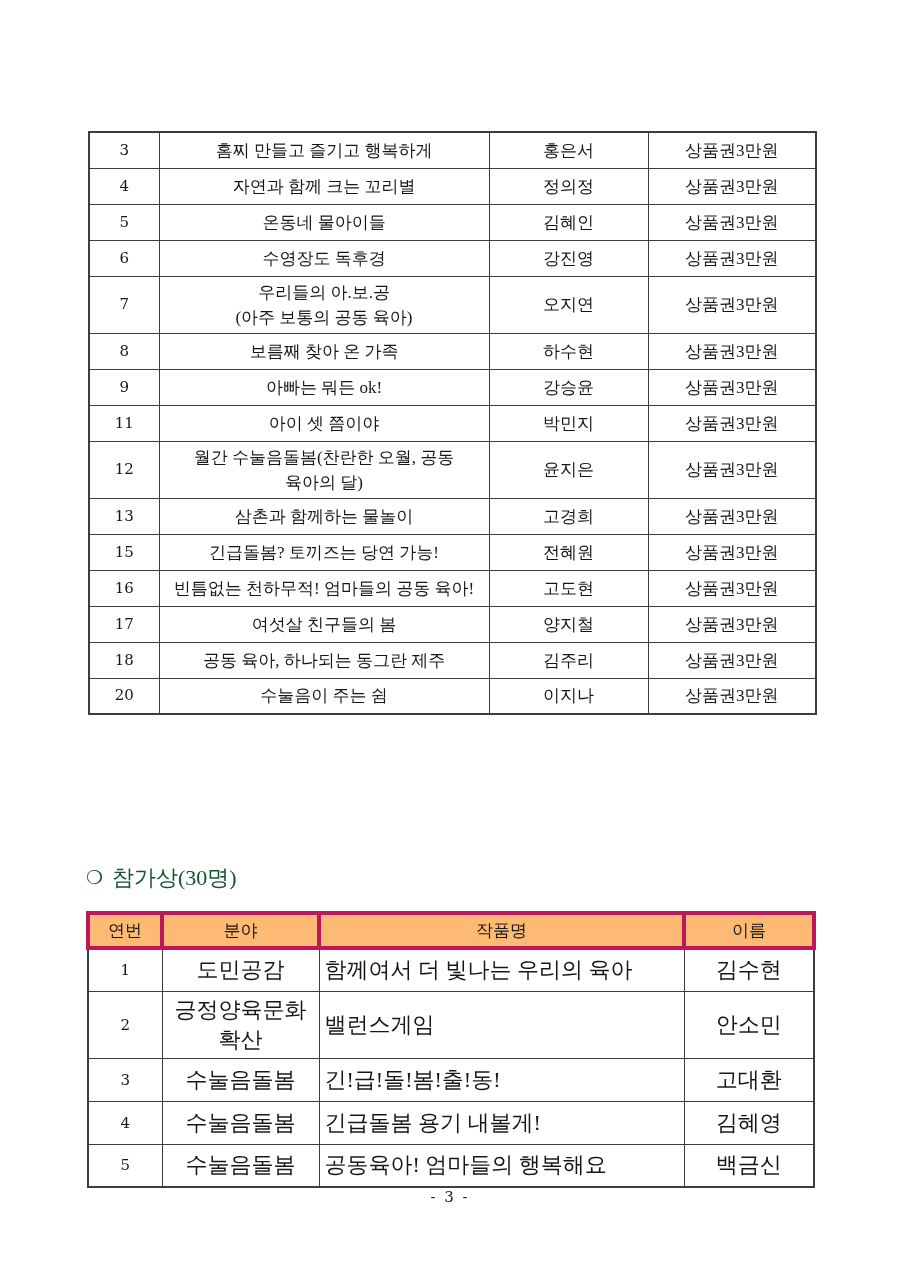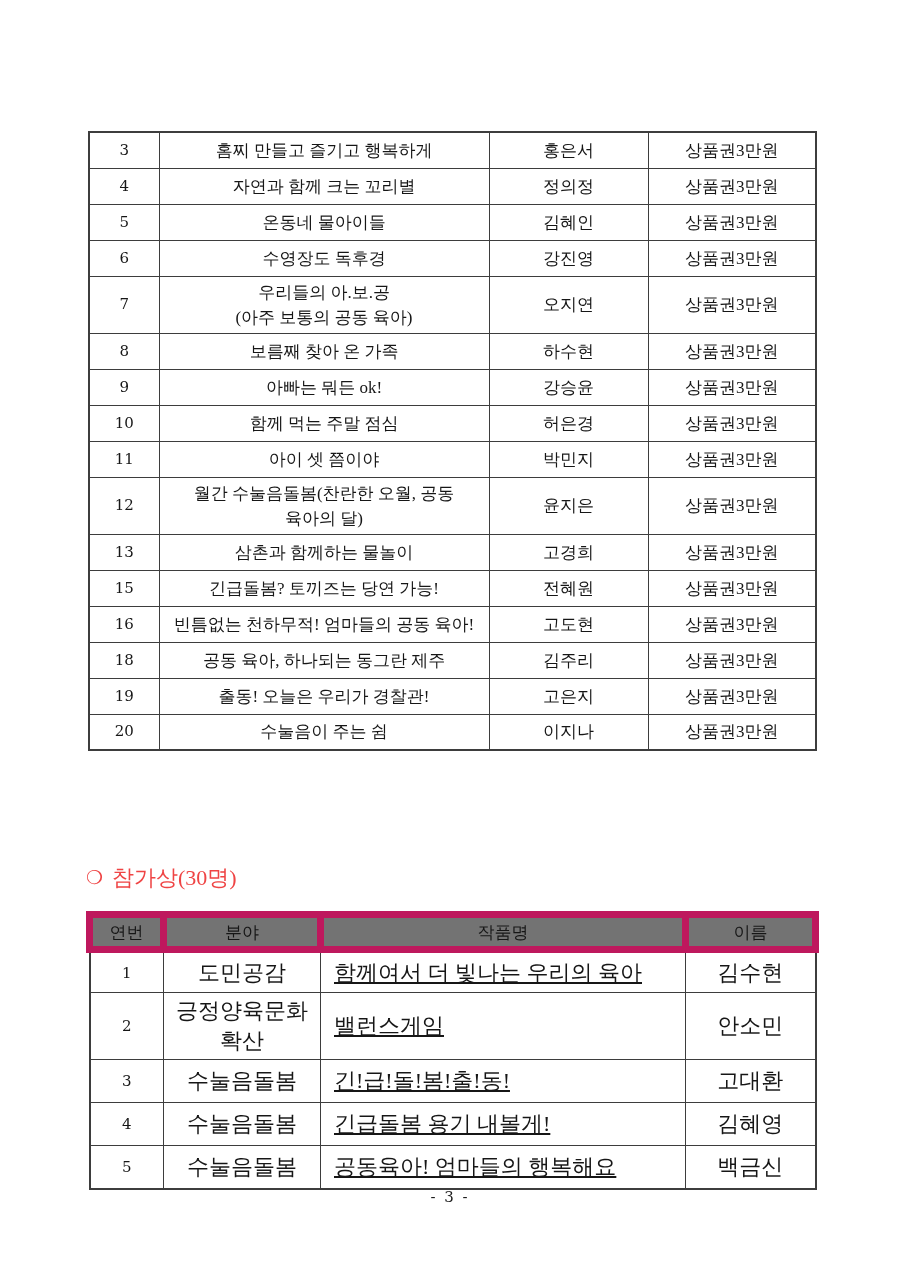--- a/index.html
+++ b/index.html
@@ -35,56 +35,56 @@
   }
   .t1 td.c-no { font-size: 15px; font-family: "DejaVu Serif", serif; }
 
   
   .heading {
     position: absolute;
     left: 86px;
     top: 863px;
     font-size: 22px;
     line-height: 30px;
-    color: #ef4444;
+    color: #14532d;
   }
   .heading .bullet {
     font-size: 19px;
     margin-right: 9px;
     position: relative;
     top: -1px;
   }
 
   
   .t2 {
     position: absolute;
     left: 86px;
     top: 911px;
     width: 726px;
     border: 2px solid #3d3d3d;
   }
   .t2 th {
-    background: #737373;
-    border: 7px solid #be185d;
+    background: #fdba74;
+    border: 4px solid #be185d;
     height: 35px;
     font-size: 17px;
     font-weight: normal;
     text-align: center;
     vertical-align: middle;
   }
   .t2 td {
     border: 1px solid #3d3d3d;
     height: 43px;
     font-size: 22px;
     text-align: center;
     vertical-align: middle;
     padding: 3px 6px;
   }
   .t2 td.c-no { font-size: 15px; font-family: "DejaVu Serif", serif; }
-  .t2 td.c-work { text-align: left; padding-left: 13px; text-decoration: underline; }
+  .t2 td.c-work { text-align: left; padding-left: 5px; }
 
   
   .footer {
     position: absolute;
     left: 0;
     top: 1188px;
     width: 100%;
     text-align: center;
     font-size: 15px;
     letter-spacing: 2px;
@@ -149,26 +149,20 @@
           <td class="c-prize">상품권3만원</td>
         </tr>
 
         <tr>
           <td class="c-no">9</td>
           <td class="c-title">아빠는 뭐든 ok!</td>
           <td class="c-name">강승윤</td>
           <td class="c-prize">상품권3만원</td>
         </tr>
 
-        <tr>
-          <td class="c-no">10</td>
-          <td class="c-title">함께 먹는 주말 점심</td>
-          <td class="c-name">허은경</td>
-          <td class="c-prize">상품권3만원</td>
-        </tr>
 
         <tr>
           <td class="c-no">11</td>
           <td class="c-title">아이 셋 쯤이야</td>
           <td class="c-name">박민지</td>
           <td class="c-prize">상품권3만원</td>
         </tr>
 
         <tr>
           <td class="c-no">12</td>
@@ -193,34 +187,34 @@
           <td class="c-prize">상품권3만원</td>
         </tr>
 
         <tr>
           <td class="c-no">16</td>
           <td class="c-title">빈틈없는 천하무적! 엄마들의 공동 육아!</td>
           <td class="c-name">고도현</td>
           <td class="c-prize">상품권3만원</td>
         </tr>
 
+        <tr>
+          <td class="c-no">17</td>
+          <td class="c-title">여섯살 친구들의 봄</td>
+          <td class="c-name">양지철</td>
+          <td class="c-prize">상품권3만원</td>
+        </tr>
 
         <tr>
           <td class="c-no">18</td>
           <td class="c-title">공동 육아, 하나되는 동그란 제주</td>
           <td class="c-name">김주리</td>
           <td class="c-prize">상품권3만원</td>
         </tr>
 
-        <tr>
-          <td class="c-no">19</td>
-          <td class="c-title">출동! 오늘은 우리가 경찰관!</td>
-          <td class="c-name">고은지</td>
-          <td class="c-prize">상품권3만원</td>
-        </tr>
 
         <tr>
           <td class="c-no">20</td>
           <td class="c-title">수눌음이 주는 쉼</td>
           <td class="c-name">이지나</td>
           <td class="c-prize">상품권3만원</td>
         </tr>
       </tbody>
   </table>
 

